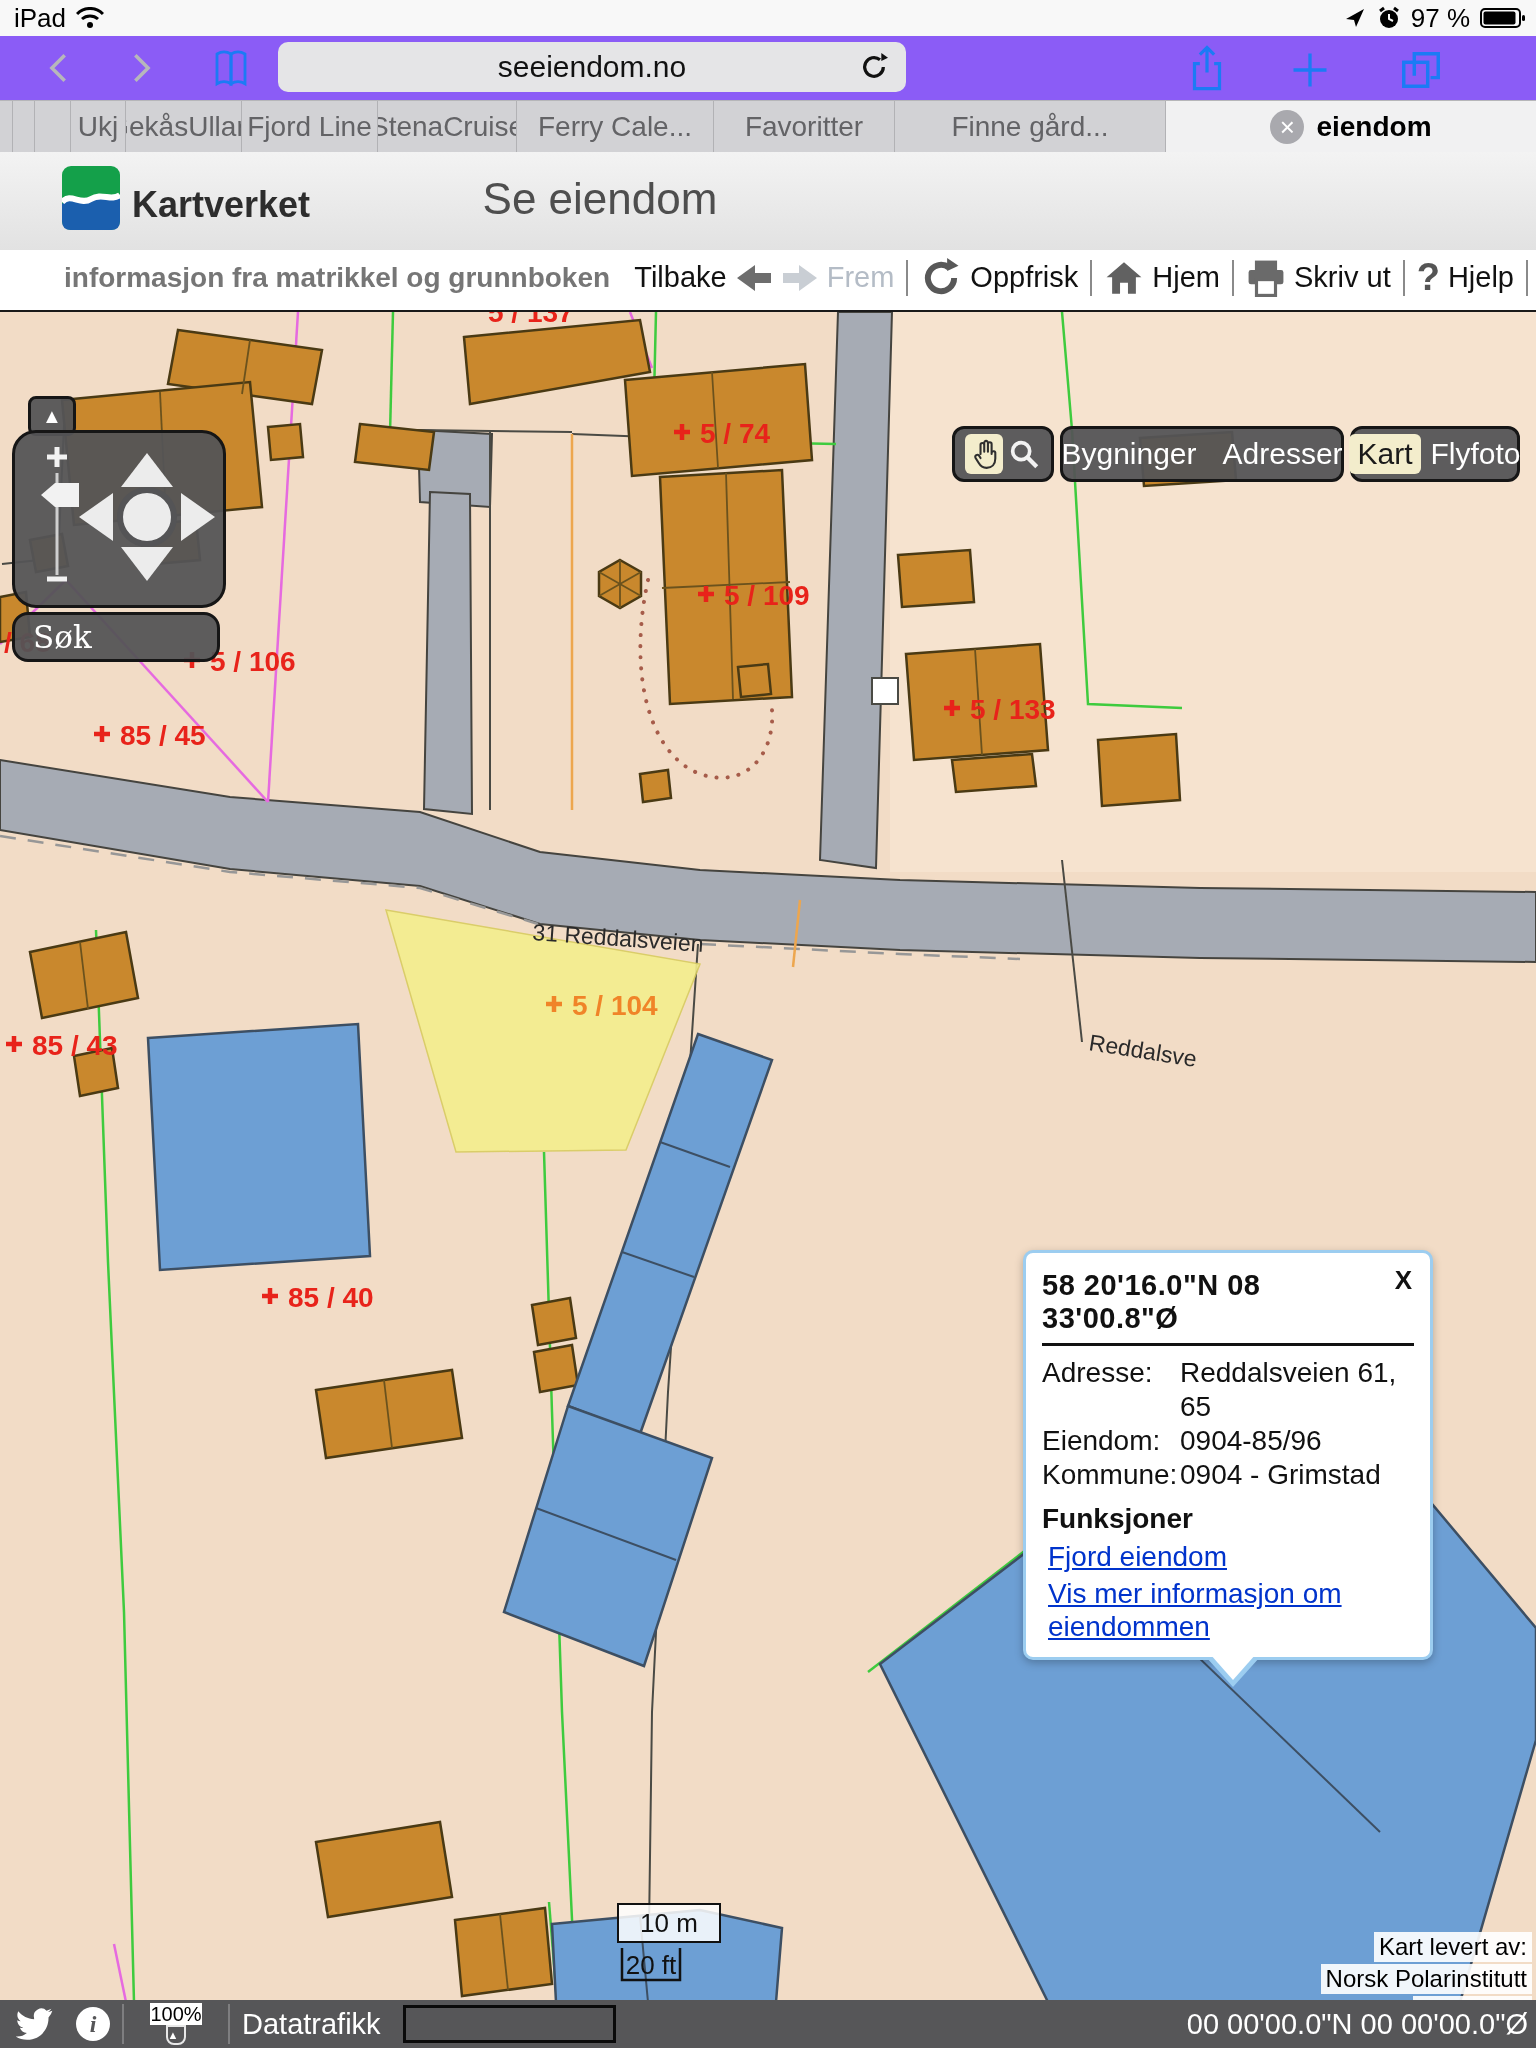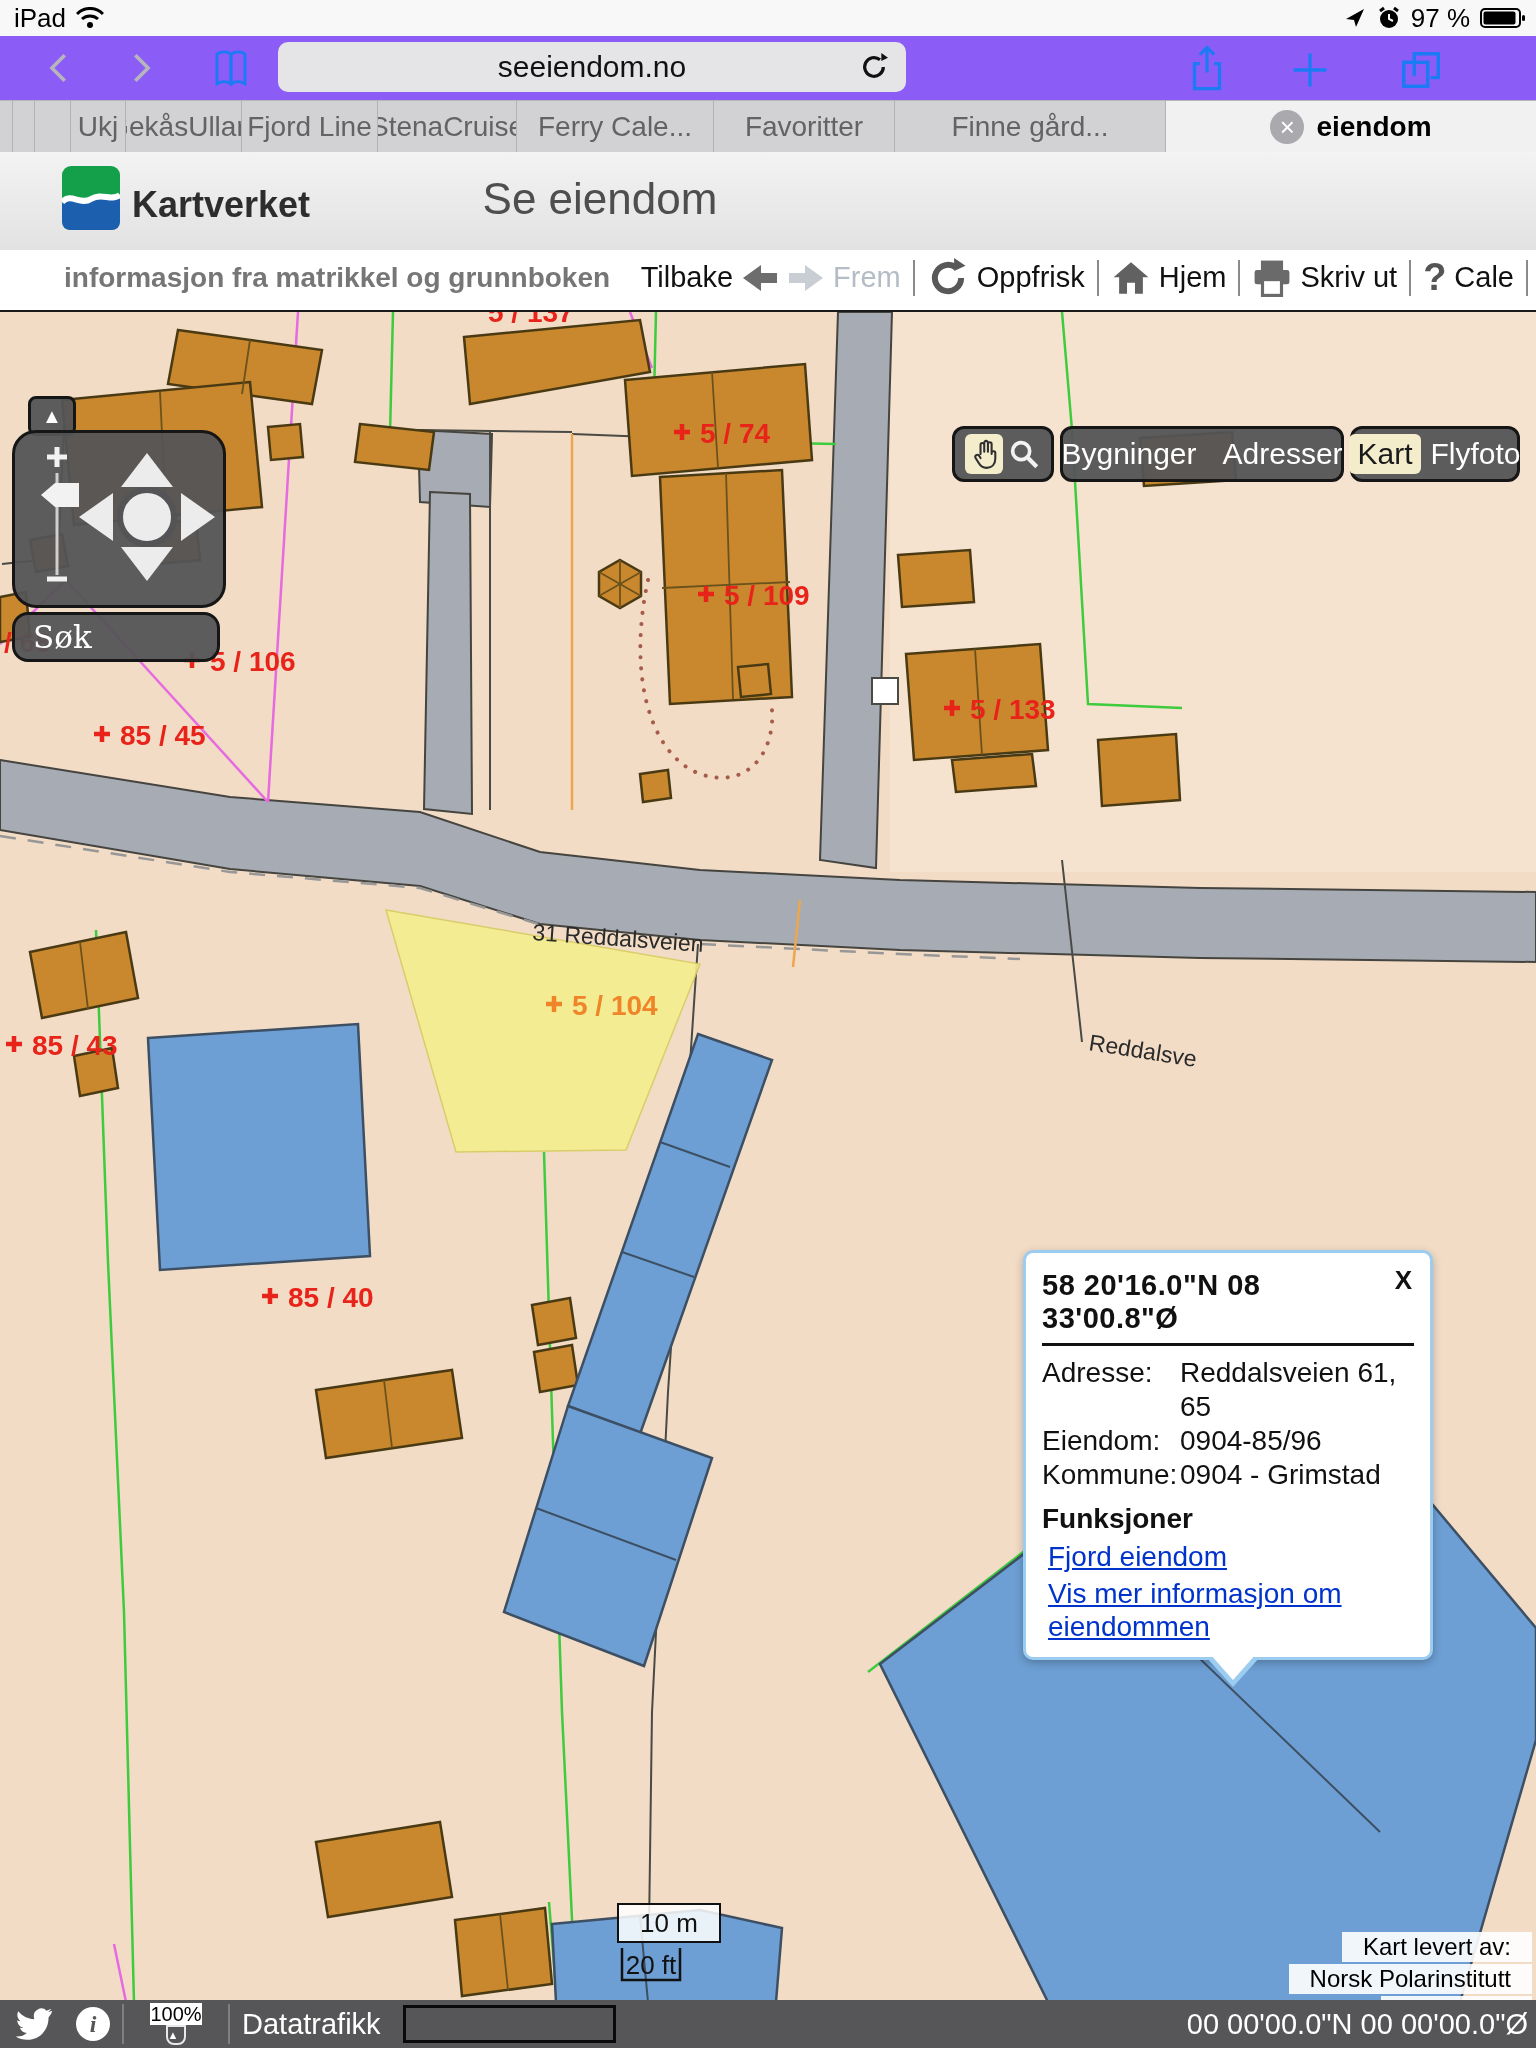--- a/index.html
+++ b/index.html
@@ -72,21 +72,21 @@
   .prow .lab{width:138px;flex:none;}
   #popup .heading{font-weight:bold;margin-top:10px;line-height:34px;}
   #popup a{display:block;color:#0033cc;text-decoration:underline;margin:4px 0 0 6px;line-height:33px;}
   .tail-b{position:absolute;left:180px;bottom:-30px;width:0;height:0;
     border-left:27px solid transparent;border-right:27px solid transparent;border-top:30px solid #9ccdf0;}
   .tail-w{position:absolute;left:184px;bottom:-23px;width:0;height:0;
     border-left:23px solid transparent;border-right:23px solid transparent;border-top:26px solid #fff;}
   
   #attrib{position:absolute;right:4px;top:1620px;display:flex;flex-direction:column;
     align-items:flex-end;gap:2px;font-size:24px;color:#000;}
-  #attrib div{background:rgba(255,255,255,.9);padding:1px 21px;}
+  #attrib div{background:rgba(255,255,255,.9);padding:1px 5px;}
   
   #bottombar{top:2000px;left:0;width:1536px;height:48px;background:#565658;display:flex;
     align-items:center;color:#fff;}
   .bsep{width:2px;height:40px;background:#7e7e80;margin:0 12px;}
   #zoomwidget{width:80px;display:flex;flex-direction:column;align-items:center;}
   #zoomtop{background:#fff;color:#000;font-size:20px;text-align:center;height:22px;line-height:22px;}
   #zoombot{border:2px solid #e8e8e8;border-radius:0 0 8px 8px;height:16px;display:flex;
     align-items:center;justify-content:flex-end;padding-right:6px;font-size:11px;color:#fff;}
   #progress{width:207px;height:32px;border:3px solid #0a0a0a;margin-left:22px;}
   #coords{margin-left:auto;margin-right:8px;font-size:29px;}
@@ -219,21 +219,21 @@
     <span>Hjem</span>
     <div class="vsep"></div>
     <svg width="40" height="38" viewBox="0 0 24 24">
       <rect x="5" y="1" width="14" height="6" fill="#6a6a6a"></rect>
       <rect x="1" y="7" width="22" height="9" rx="1.5" fill="#6a6a6a"></rect>
       <rect x="6" y="13" width="12" height="10" fill="#fff" stroke="#6a6a6a" stroke-width="2"></rect>
     </svg>
     <span>Skriv ut</span>
     <div class="vsep"></div>
     <span class="qmark">?</span>
-    <span>Cale</span>
+    <span>Hjelp</span>
     <div class="vsep"></div>
   </div>
 </div>
 
 <div id="map" class="abs">
 <svg class="base" width="1536" height="1690" viewBox="0 0 1536 1690">
 
   <g>
     <rect x="890" y="0" width="646" height="560" fill="#f6e3cf"></rect>
   </g>

